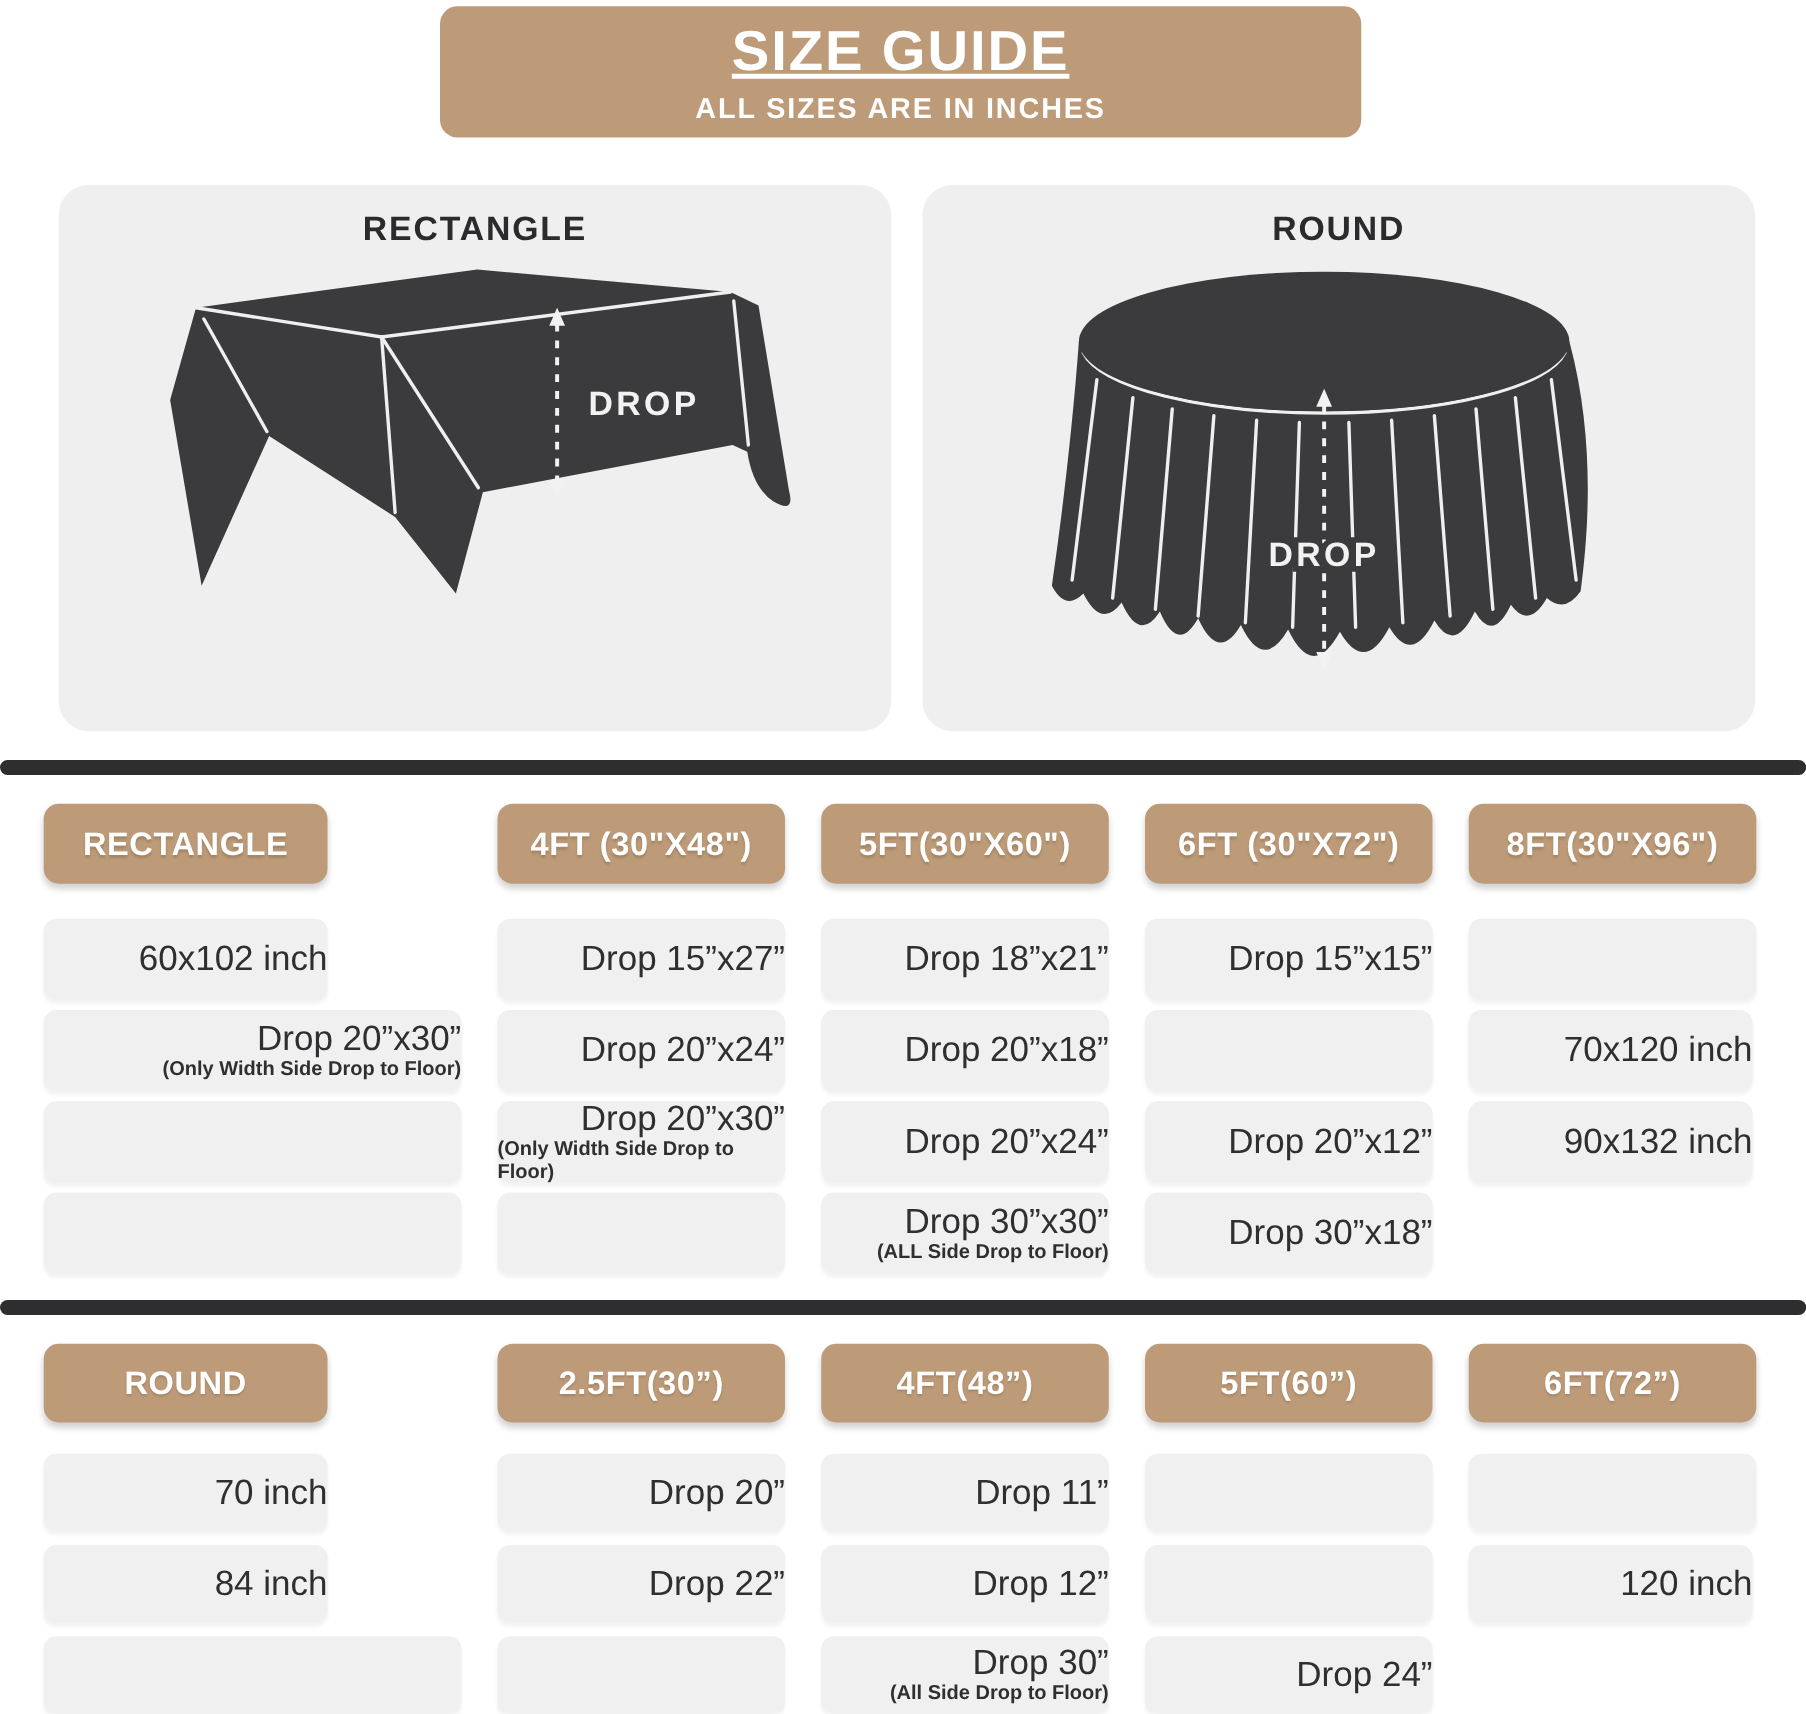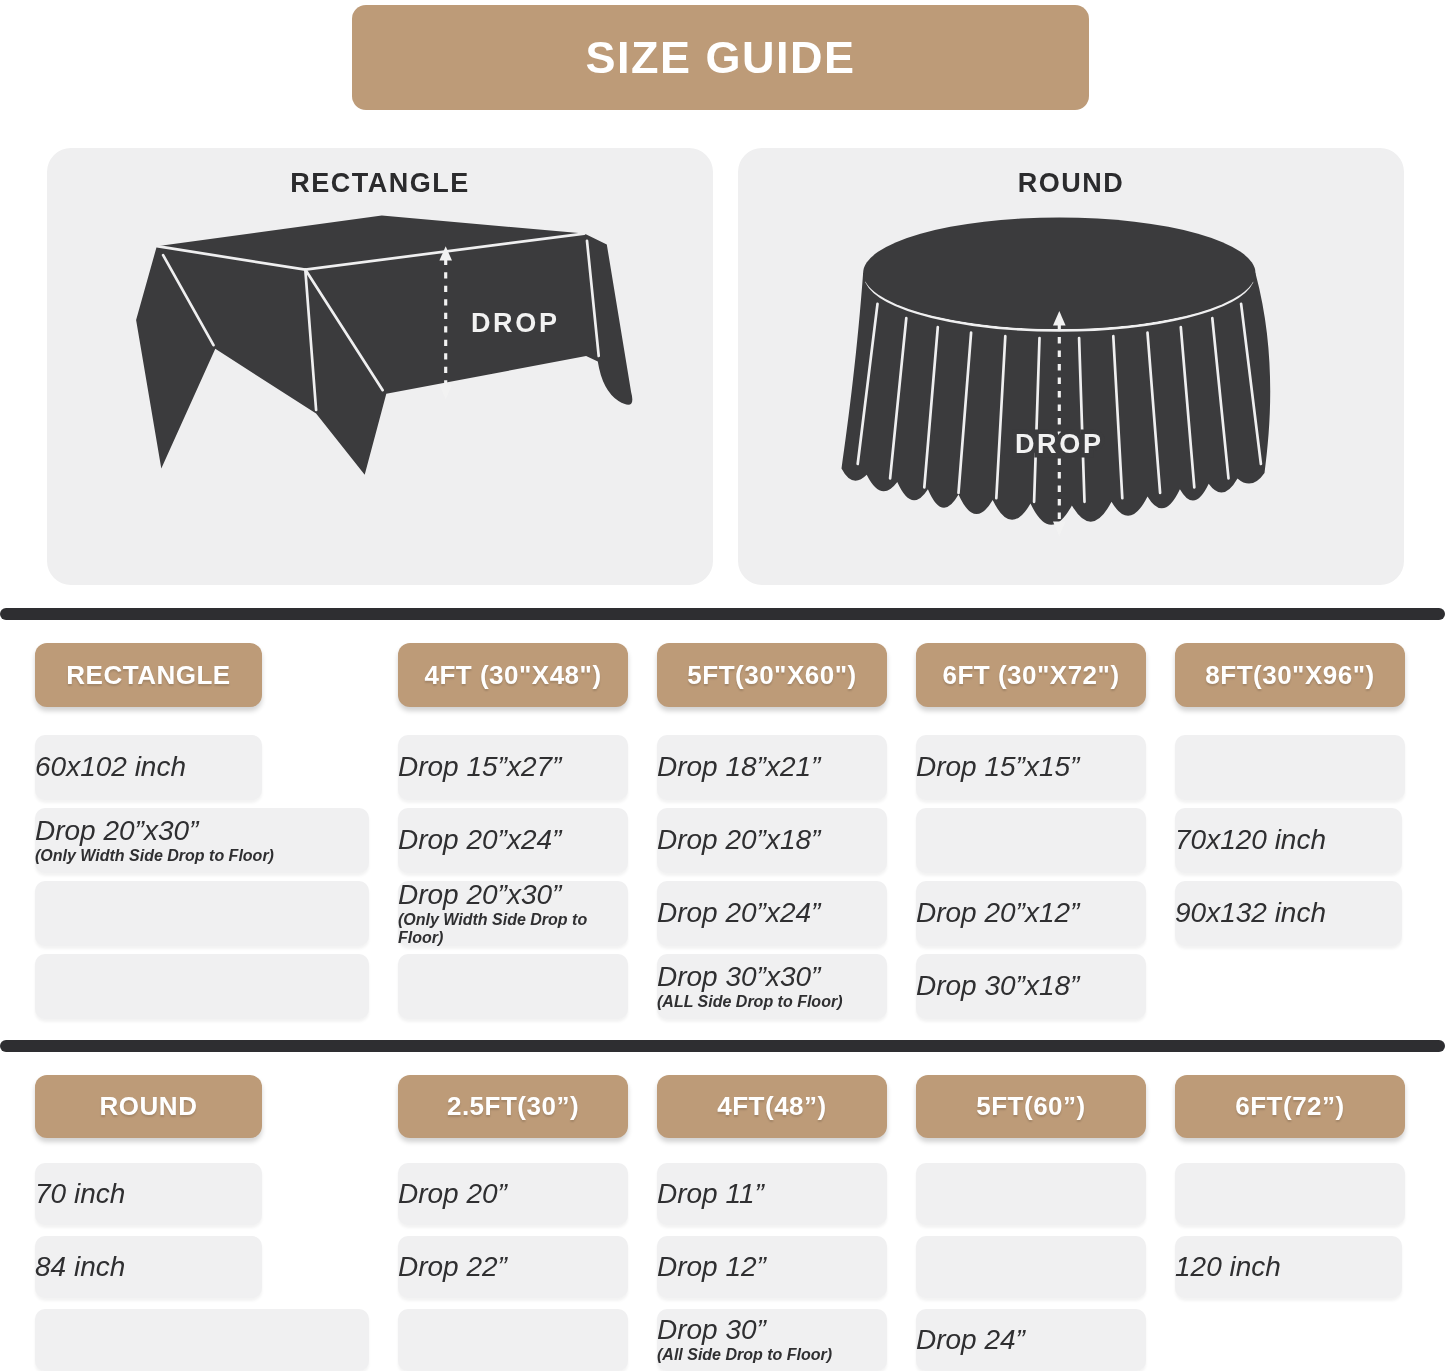--- a/index.html
+++ b/index.html
@@ -3,21 +3,21 @@
 <meta charset="utf-8">
 <style>
   * { margin:0; padding:0; box-sizing:border-box; }
   html,body { width:1445px; height:1371px; background:#ffffff;
     font-family:"Liberation Sans", sans-serif; position:relative; overflow:hidden; }
 
   
   .title-box { position:absolute; left:352px; top:5px; width:737px; height:105px;
     background:#BD9B78; border-radius:14px; display:flex; flex-direction:column;
     align-items:center; justify-content:center; gap:6px; }
-  .title-main { color:#fff; font-size:45px; font-weight:800; letter-spacing:1.5px; }
+  .title-main { color:#fff; font-size:45px; font-weight:800; letter-spacing:1.5px;text-decoration:underline; }
   .title-sub  { color:#fff; font-size:23px; font-weight:700; letter-spacing:1.5px; }
 
   
   .panels { position:absolute; left:47px; top:148px; display:flex; gap:25px; }
   .panel { width:666px; height:437px; background:#EFEFF0; border-radius:24px;
     display:flex; flex-direction:column; align-items:center; padding-top:20px; }
   .panel-title { color:#2B2B2D; font-size:27px; font-weight:800; letter-spacing:1.5px; }
   .panel svg { width:100%; height:360px; margin-top:4px; }
 
   
@@ -40,40 +40,41 @@
     text-shadow:0 2px 2px rgba(0,0,0,0.15); }
   .rect-table .hcell { height:64px; }
   .round-table .hcell { height:63px; }
   .w1 { width:227px; }
 
   .brow { }
   .rect-table .brow { margin-top:28px; row-gap:8px; grid-auto-rows:65px; }
   .round-table .brow { margin-top:25px; row-gap:11px; grid-auto-rows:62px; }
 
   .cell { background:#F0F0F1; border-radius:10px; display:flex; flex-direction:column;
-    align-items:flex-start; justify-content:center; color:#2F2F31;
-    box-shadow:0 3px 3px rgba(0,0,0,0.05);font-style:italic; }
+    align-items:flex-end; justify-content:center; color:#2F2F31;
+    box-shadow:0 3px 3px rgba(0,0,0,0.05); }
   .cell-text { font-size:28px; line-height:1.1; }
   .cell-note { font-size:16px; font-weight:600; line-height:1.15; }
   .cell-note:empty { display:none; }
 
   
   .cloth { fill:#3B3B3D; }
   .fold  { stroke:#EFEFF0; stroke-width:3; fill:none; stroke-linecap:round; }
   .dash  { stroke:#F2F2F2; stroke-width:3.5; fill:none; stroke-dasharray:7 8; }
   .ah    { fill:#F2F2F2; }
   .droptext { fill:#F2F2F2; font-size:30px; font-weight:700; letter-spacing:3px;
     font-family:"Liberation Sans", sans-serif; }
   .halo { paint-order:stroke; stroke:#3B3B3D; stroke-width:10; }
 </style>
 </head>
 <body>
 
 <div class="title-box">
   <div class="title-main">SIZE GUIDE</div>
+  <div class="title-sub">ALL SIZES ARE IN INCHES</div>
 </div>
 
 <div class="panels">
 
   <div class="panel">
     <div class="panel-title">RECTANGLE</div>
     <svg viewBox="0 0 666 400" preserveAspectRatio="xMidYMid meet">
       <path class="cloth" d="M 85,48 L 335,14 L 560,34 L 585,46 L 612,210
         Q 618,232 598,220 Q 580,208 575,176 L 562,170 L 340,212 L 316,302
         L 262,234 L 150,162 L 90,295 L 62,130 Z"></path>

